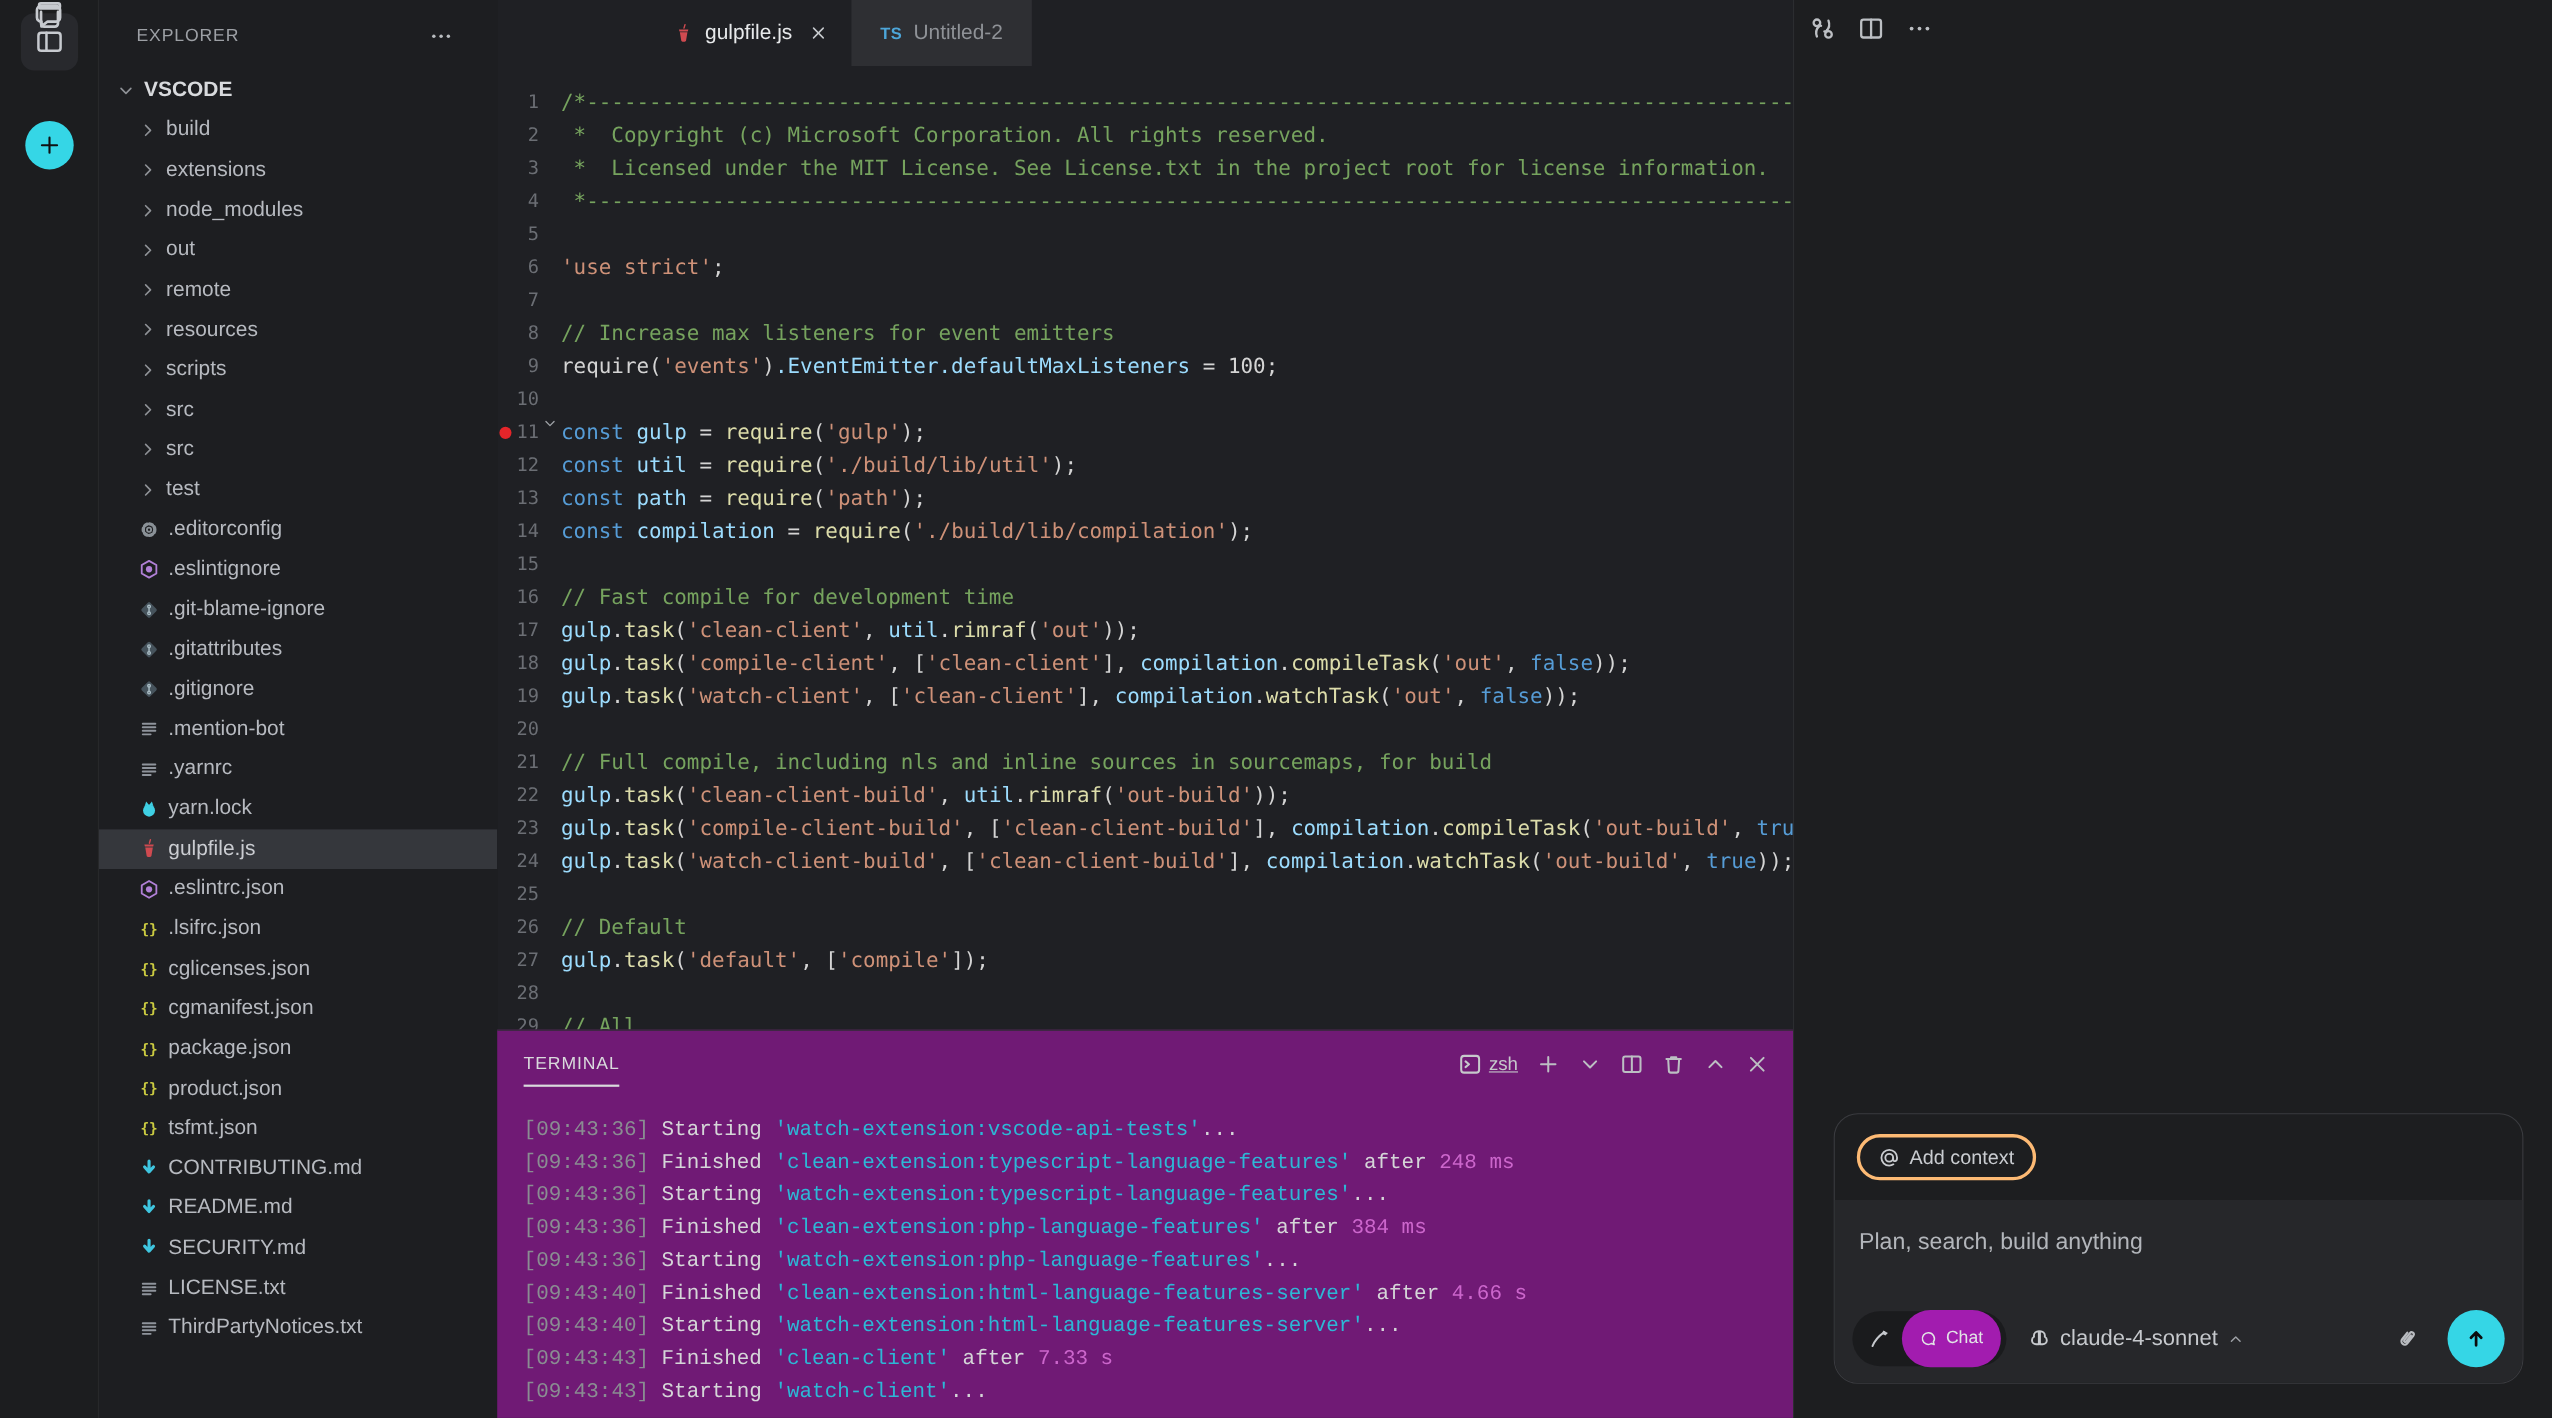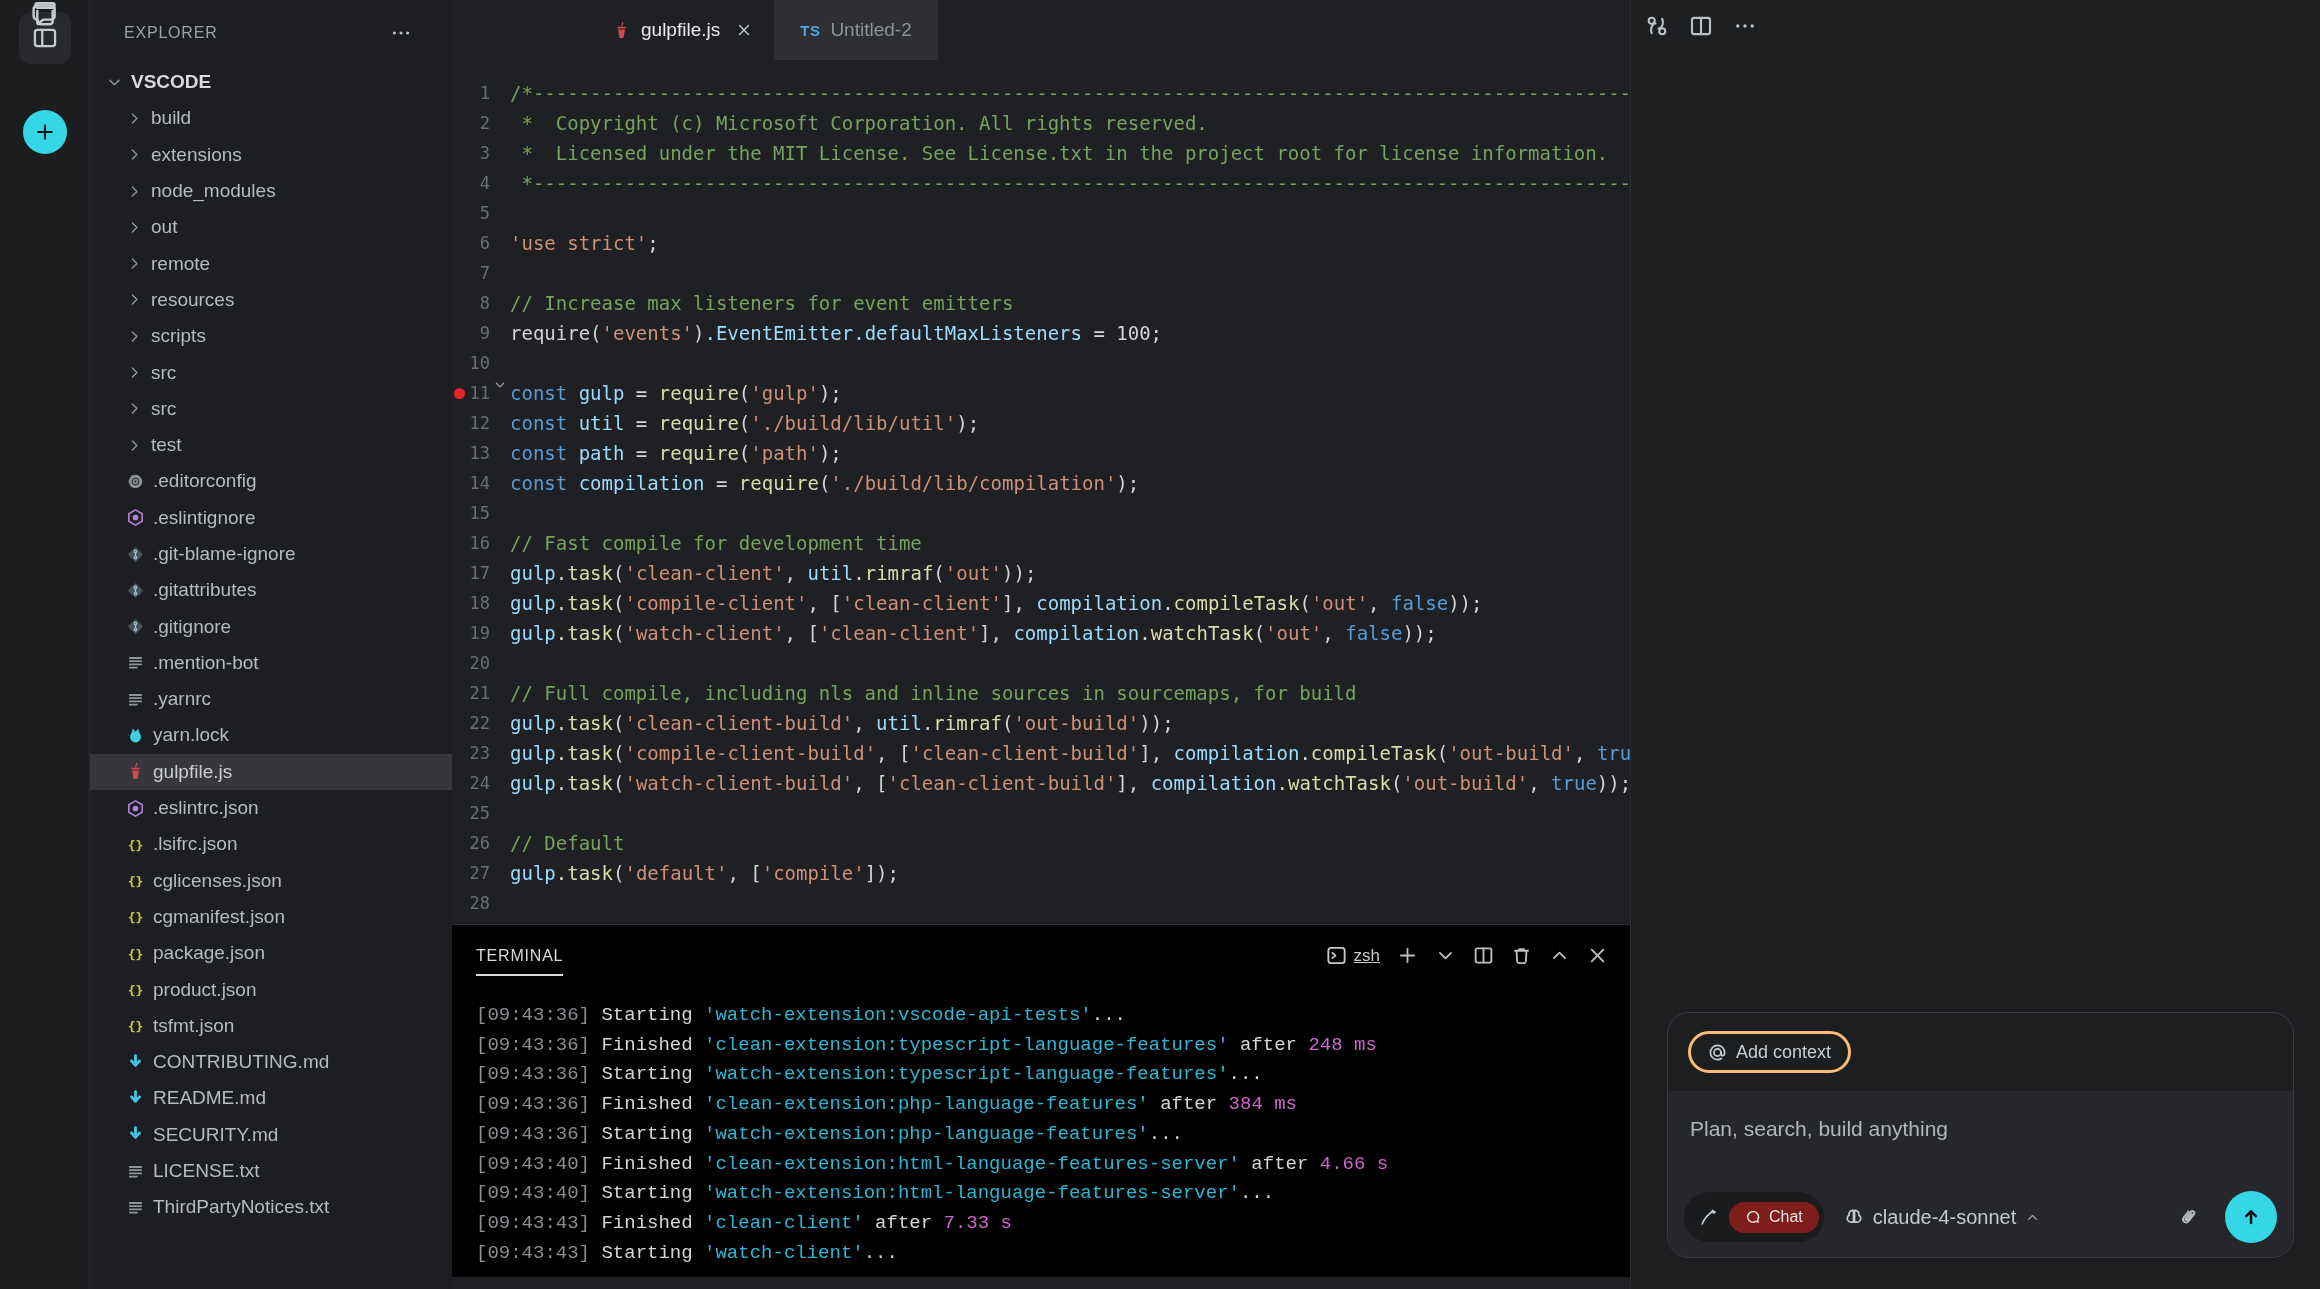--- a/index.html
+++ b/index.html
@@ -46,21 +46,21 @@
   .bpdot { width:11px; height:11px; border-radius:50%; background:var(--c-breakpoint); }
   .lnum { width:24px; flex:none; text-align:right; color:#6b6e74; font-size:17px; }
   .foldcol { width:20px; flex:none; color:#9da0a5; display:flex; align-items:center; justify-content:center; }
   .foldcol .icon { width:14px; height:14px; transform:translateY(-8px); }
   .ctext { flex:1; overflow:hidden; }
   .tk-c{color:var(--c-comment)} .tk-s{color:var(--c-string)} .tk-k{color:var(--c-keyword)}
   .tk-v{color:var(--c-variable)} .tk-f{color:var(--c-function)} .tk-p{color:var(--c-plain)}
   .tk-b{color:var(--c-keyword)}
 
   
-  .terminal { position:absolute; left:0; right:0; bottom:12px; height:353px; border-top:1px solid #2b2d30; background:#000000; }
+  .terminal { position:absolute; left:0; right:0; bottom:0; height:353px; border-top:1px solid #2b2d30; background:#701a75; }
   .term-head { position:relative; height:76px; }
   .term-title { position:absolute; left:24px; top:22px; font-size:16px; letter-spacing:.8px; color:#d9dadc; padding-bottom:9px; border-bottom:2px solid #d9dadc; cursor:pointer; }
   .term-actions { position:absolute; right:22px; top:20px; display:flex; align-items:center; gap:17px; color:#bcbfc3; }
   .term-actions .icon { width:21px; height:21px; cursor:pointer; }
   .term-zsh { display:flex; align-items:center; gap:7px; font-size:17px; color:#c6c9cc; cursor:pointer;text-decoration:underline; }
   .term-body { position:absolute; top:76px; left:24px; right:8px; bottom:0; overflow:hidden;
                font-family:Liberation Mono, monospace; font-size:19px; line-height:29.7px; white-space:pre; cursor:text; }
   .tm-m{color:var(--c-term_time)} .tm-p{color:var(--c-term_text)} .tm-a{color:var(--c-term_task)} .tm-d{color:var(--c-term_duration)}
 
   
@@ -71,21 +71,21 @@
   .chatbox { position:absolute; left:36px; right:26px; bottom:31px; height:246px; border:1px solid #3a3b3f; border-radius:22px; }
   .chat-top { height:78px; display:flex; align-items:center; padding:0 20px; }
   .ctx-chip { display:flex; align-items:center; gap:9px; height:42px; padding:0 17px; border:3px solid #fdba74; border-radius:999px; color:#c9ccd0; font-size:18px; cursor:pointer; }
   .ctx-chip .icon { width:19px; height:19px; }
   .chat-inputarea { position:absolute; top:78px; left:0; right:0; bottom:0; background:#26272a; border-radius:0 0 21px 21px; padding:26px 22px; cursor:text; }
   .chat-ph { font-size:21px; color:#b3b6bb; }
   .chat-row { position:absolute; left:16px; right:16px; bottom:14px; display:flex; align-items:center; }
   .mode-group { display:flex; align-items:center; background:#1a1b1d; border-radius:999px; height:50px; padding:0 5px; }
   .pen-btn { width:40px; display:flex; justify-content:center; color:#c6c9cd; cursor:pointer; }
   .pen-btn .icon { width:20px; height:20px; }
-  .chat-pill { display:flex; align-items:center; gap:8px; background:#7f1d1d; border-radius:999px; height:31px; padding:0 16px; color:#e2e4e6; font-size:16px; cursor:pointer; }
+  .chat-pill { display:flex; align-items:center; gap:8px; background:#a21caf; border-radius:999px; height:52px; padding:0 16px; color:#e2e4e6; font-size:16px; cursor:pointer; }
   .chat-pill .icon { width:16px; height:16px; }
   .model-select { display:flex; align-items:center; gap:9px; margin-left:20px; color:#c6c9cd; font-size:20px; cursor:pointer; }
   .model-select .icon { width:20px; height:20px; }
   .model-select .caret { width:15px; height:15px; color:#9da0a5; }
   .spacer { flex:1; }
   .clip-btn { width:22px; height:22px; color:#b9bcc0; margin-right:26px; cursor:pointer; }
   .send-btn { width:52px; height:52px; border-radius:50%; background:var(--c-accent); display:flex; align-items:center; justify-content:center; color:#0b0c0d; cursor:pointer; }
   .send-btn .icon { width:22px; height:22px; }
 
   .icon { display:inline-flex; align-items:center; justify-content:center; }

